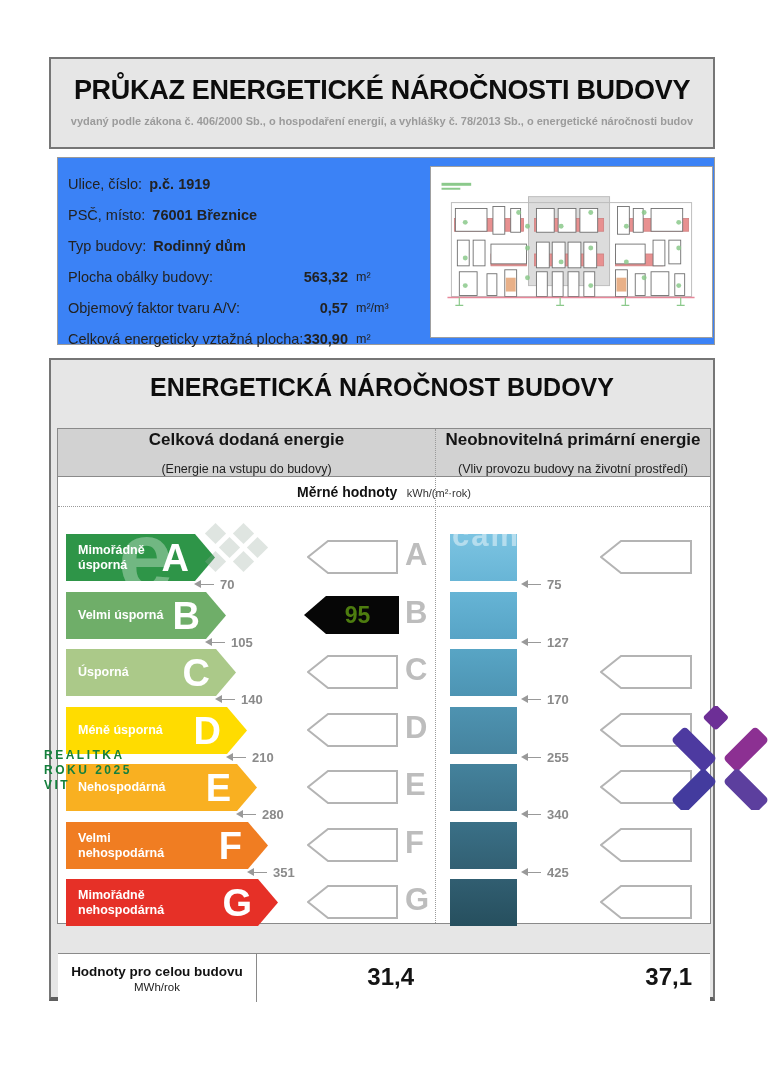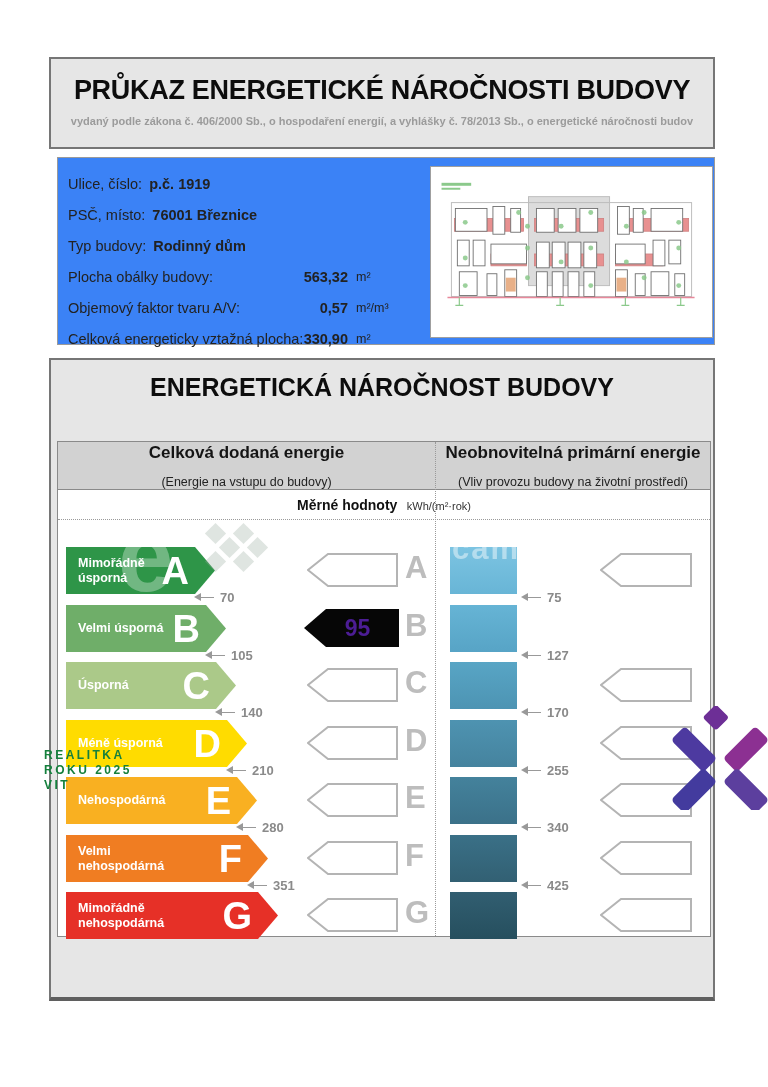--- a/index.html
+++ b/index.html
@@ -21,21 +21,21 @@
   .info-unit{position:absolute;left:298px;font-size:12.5px;color:#222;}
 
   .drawing-box{position:absolute;left:430px;top:166px;width:283px;height:172px;background:#fff;
     border:1px solid #9f9f9f;box-sizing:border-box;}
 
   
   .energy-box{position:absolute;left:49px;top:358px;width:666px;height:643px;background:#e6e6e6;
     border:2px solid #767676;border-bottom:4px solid #5f5f5f;box-sizing:border-box;}
   .eb-title{position:absolute;top:13px;left:0;right:0;text-align:center;font-size:25px;font-weight:bold;color:#0d0d0d;}
 
-  .panel{position:absolute;left:6px;top:81px;width:654px;height:496px;background:#fff;border:1px solid #8a8a8a;box-sizing:border-box;}
+  .panel{position:absolute;left:6px;top:68px;width:654px;height:496px;background:#fff;border:1px solid #8a8a8a;box-sizing:border-box;}
 
   .hb{position:absolute;top:0;left:0;right:0;height:47px;background:#d2d2d2;border-bottom:1px solid #8a8a8a;}
   .hb-cell{position:absolute;top:0;height:100%;display:flex;flex-direction:column;justify-content:center;align-items:center;}
   .hb-left{left:0;width:377px;}
   .hb-right{left:378px;right:0;}
   .hb-t{font-size:17px;font-weight:bold;color:#141414;}
   .hb-s{font-size:12.5px;color:#222;margin-top:12px;}
 
   .units-row{position:absolute;top:48px;left:0;right:0;height:29px;text-align:center;line-height:29px;}
   .units-label{font-weight:bold;font-size:14px;color:#111;}
@@ -64,21 +64,21 @@
   .rt{left:468px}
 
   
   .oarr{position:absolute;z-index:2;}
   .m0{top:111px}.m2{top:226px}.m3{top:284px}.m4{top:341px}.m5{top:399px}.m6{top:456px}
   .mid{left:249px;}
   .rgt{left:542px;}
   .mletter{position:absolute;left:347px;font-size:31px;font-weight:bold;color:#bdbdbd;z-index:2;}
   .ml0{top:108px}.ml1{top:166px}.ml2{top:223px}.ml3{top:281px}.ml4{top:338px}.ml5{top:396px}.ml6{top:453px}
   .barr{position:absolute;z-index:3;display:flex;align-items:center;justify-content:center;}
-  .barr .bval{position:absolute;left:18px;right:6px;text-align:center;color:#4c1d95;font-weight:bold;font-size:23px;}
+  .barr .bval{position:absolute;left:18px;right:6px;text-align:center;color:#4d7c0f;font-weight:bold;font-size:23px;}
   .barr-mid{left:245px;top:166px;width:97px;height:40px;}
   .barr-rgt{left:536px;top:166px;width:104px;height:40px;}
 
   
   .blue{position:absolute;left:392px;width:67px;height:47px;z-index:2;
     background:linear-gradient(180deg,var(--c1),var(--c2));}
   .blue-first{overflow:hidden;}
   .cam-wm{position:absolute;left:2px;top:-16px;font-size:31px;font-weight:bold;color:rgba(255,255,255,0.45);letter-spacing:2px;}
 
   
@@ -391,20 +391,28 @@
       <svg class="oarr rgt m4" width="92" height="34">
           <polygon points="91,1 21,1 1,17 21,33 91,33" fill="#fff" stroke="#b4b4b4" stroke-width="2"></polygon>
         </svg>
       <svg class="oarr rgt m5" width="92" height="34">
           <polygon points="91,1 21,1 1,17 21,33 91,33" fill="#fff" stroke="#b4b4b4" stroke-width="2"></polygon>
         </svg>
       <svg class="oarr rgt m6" width="92" height="34">
           <polygon points="91,1 21,1 1,17 21,33 91,33" fill="#fff" stroke="#b4b4b4" stroke-width="2"></polygon>
         </svg>
 
+      <div class="bottom-band">
+        <div class="bb-cell">
+          <div class="bb-l1">Hodnoty pro celou budovu</div>
+          <div class="bb-l2">MWh/rok</div>
+        </div>
+        <div class="bb-v bb-v1">31,4</div>
+        <div class="bb-v bb-v2">37,1</div>
+      </div>
     </div>
   </div>
 
   <div class="wm-e">e</div>
   <svg class="wm-diamonds" width="78" height="62">
     <g fill="rgba(150,170,155,0.30)">
       <rect x="12" y="6" width="15" height="15" transform="rotate(45 19.5 13.5)"></rect>
       <rect x="40" y="6" width="15" height="15" transform="rotate(45 47.5 13.5)"></rect>
       <rect x="26" y="20" width="15" height="15" transform="rotate(45 33.5 27.5)"></rect>
       <rect x="54" y="20" width="15" height="15" transform="rotate(45 61.5 27.5)"></rect>

